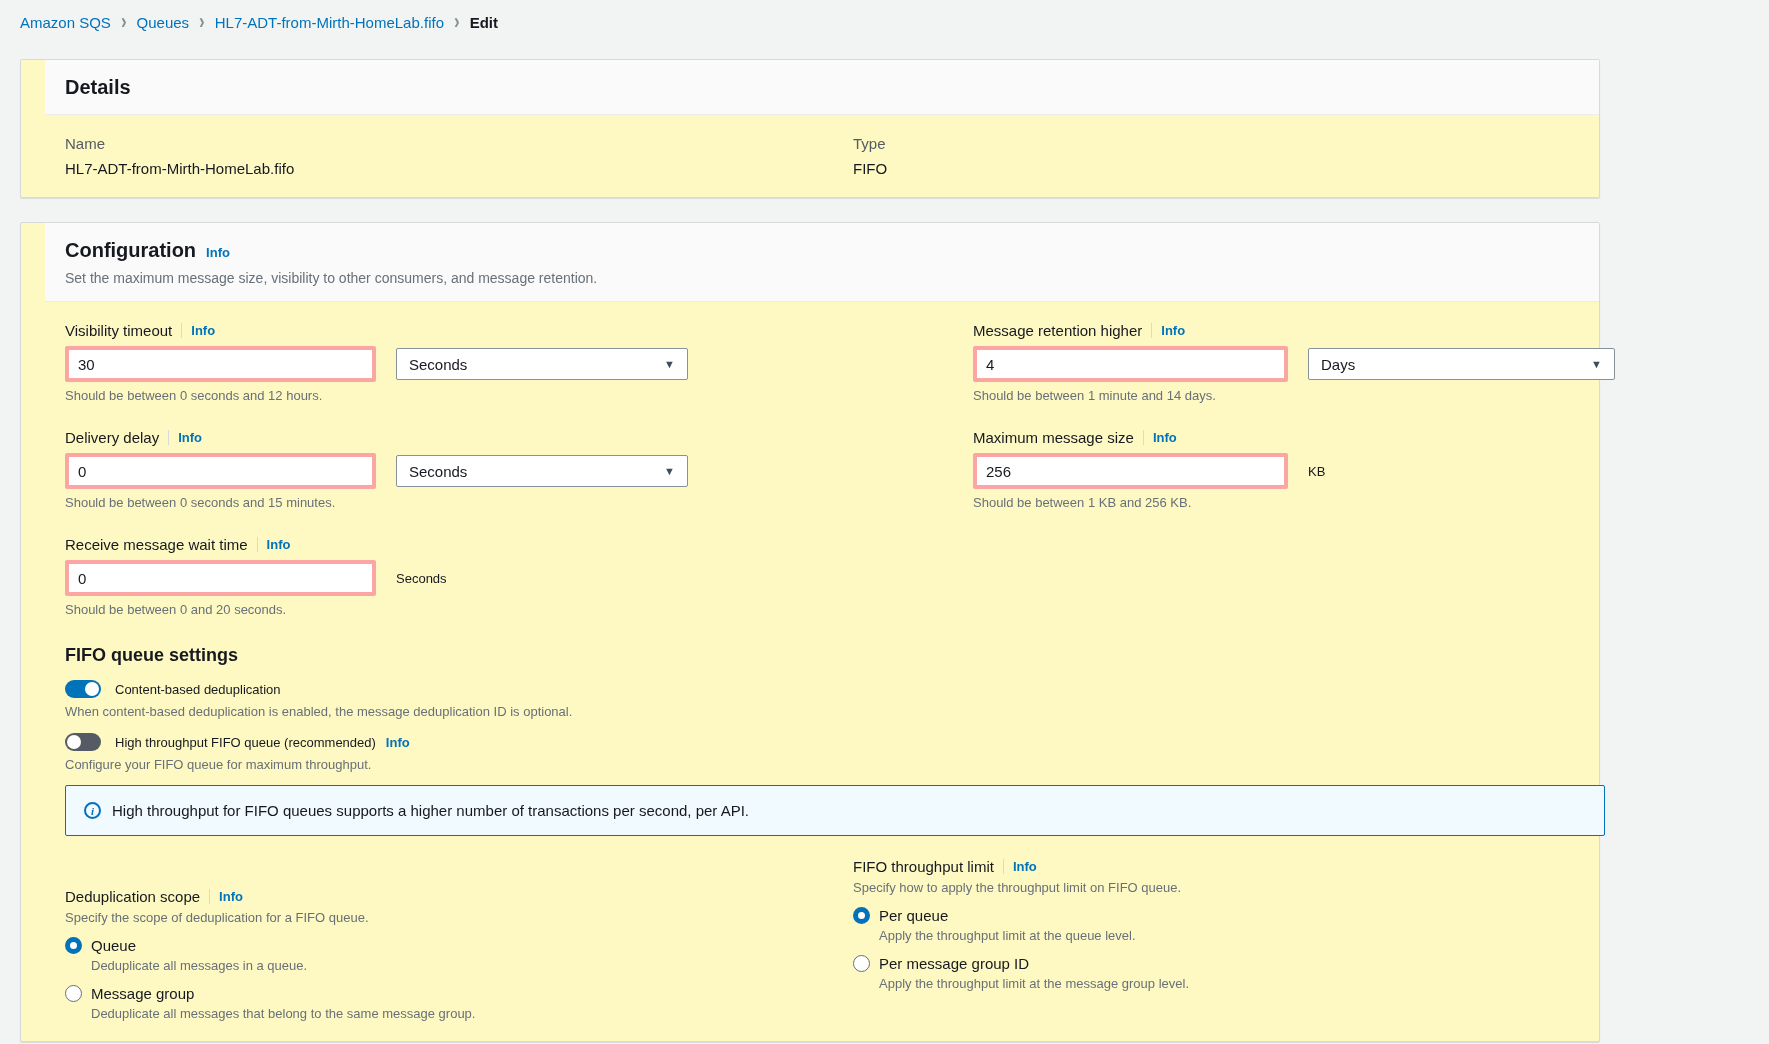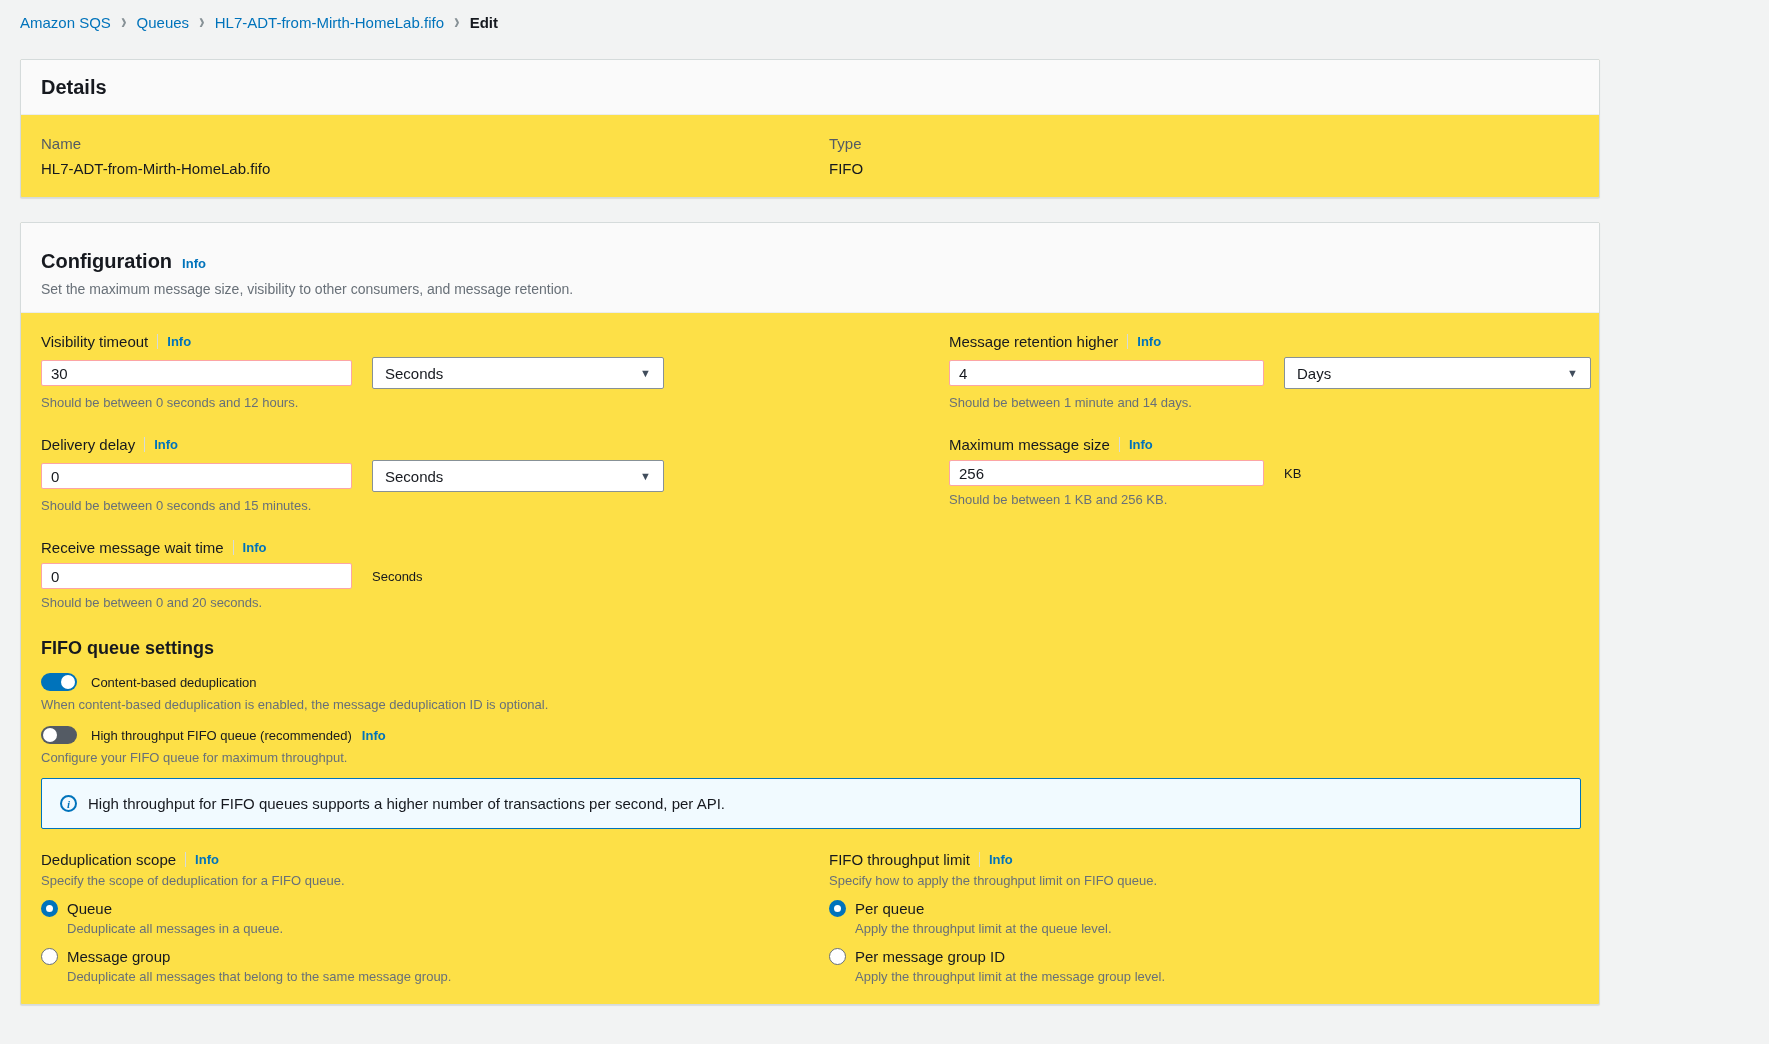--- a/index.html
+++ b/index.html
@@ -17,52 +17,53 @@
   .breadcrumb { display:flex; align-items:center; gap:10px; font-size:15px; }
   .breadcrumb a { color:#0073bb; text-decoration:none; cursor:pointer; }
   .crumb-sep { color:#879196; font-size:17px; line-height:1; transform:scaleY(1.25); font-weight:700; }
   .crumb-current { color:#16191f; font-weight:700; }
 
   
   .page-title { font-size:30px; font-weight:400; color:#16191f; margin-top:26px; line-height:34px; }
 
   
   .panel {
-    width:1580px; background:#fde047;
+    width:1580px; background:#fef9c3;
     border:1px solid #d5dbdb; border-radius:2px;
     box-shadow:0 1px 1px 0 rgba(0,28,36,.1);
+    padding-left:24px;
   }
   .panel-details { margin-top:28px; }
   .panel-config  { margin-top:24px; }
   .panel-header {
     background:#fafafa; border-bottom:1px solid #eaeded;
     padding:16px 20px 15px 20px;
   }
   .panel-header h2 { font-size:20px; font-weight:700; color:#16191f; display:inline; }
-  .heading-line { display:flex; align-items:baseline; gap:10px;margin-top:11px; }
+  .heading-line { display:flex; align-items:baseline; gap:10px; }
   .panel-desc { margin-top:8px; font-size:14px; color:#687078; }
   .panel-body { padding:20px; }
 
   
   .details-grid { display:grid; grid-template-columns:788px 1fr; }
   .kv-label { font-size:15px; color:#545b64; }
   .kv-value { font-size:15px; color:#16191f; margin-top:8px; }
 
   
   .field-row { display:flex; align-items:flex-start; margin-bottom:26px; }
   .field-left  { width:623px; }
   .field-right { margin-left:285px; }
   .label-line { display:flex; align-items:center; margin-bottom:7px; }
   .field-label { font-size:15px; color:#16191f; }
   .vdiv { width:1px; height:15px; background:#d5dbdb; margin:0 9px; display:inline-block; }
   .info-link { color:#0073bb; font-size:13px; font-weight:700; text-decoration:none; cursor:pointer; }
   .controls { display:flex; align-items:center; gap:20px; }
   .text-input {
-    width:311px; height:26px; background:#fff;
-    border:1px solid #fca5a5; border-radius:2px;
+    width:311px; height:36px; background:#fff;
+    border:4px solid #fca5a5; border-radius:2px;
     padding:0 9px; font-size:15px; color:#16191f;
     font-family:"Liberation Sans", sans-serif;
   }
   .text-input.wide { width:315px; }
   .select {
     width:292px; height:32px; background:#fff;
     border:1px solid #879196; border-radius:2px;
     display:flex; align-items:center; justify-content:space-between;
     padding:0 12px; font-size:15px; color:#16191f; cursor:pointer;
   }
@@ -97,21 +98,21 @@
   .info-circle {
     width:17px; height:17px; border:2px solid #0073bb; border-radius:50%;
     color:#0073bb; font-size:11px; font-weight:700; font-style:italic;
     display:flex; align-items:center; justify-content:center; flex:none;
     font-family:"Liberation Serif", serif;
   }
   .banner-text { font-size:15px; color:#16191f; }
 
   
   .radio-section { display:flex; margin-top:22px; }
-  .radio-group-left { width:788px; }
+  .radio-group-left { width:788px;margin-top:30px; }
   .radio-group-right { flex:1; }
   .group-desc { margin-top:5px; font-size:13px; color:#687078; }
   .radio-option { margin-top:12px; }
   .radio-line { display:flex; align-items:center; gap:9px; }
   .radio { width:17px; height:17px; border-radius:50%; background:#fff; cursor:pointer; flex:none; }
   .radio.selected { border:5px solid #0073bb; }
   .radio.unselected { border:1px solid #687078; }
   .radio-label { font-size:15px; color:#16191f; }
   .radio-desc { margin-left:26px; margin-top:4px; font-size:13px; color:#687078; }
 </style>

